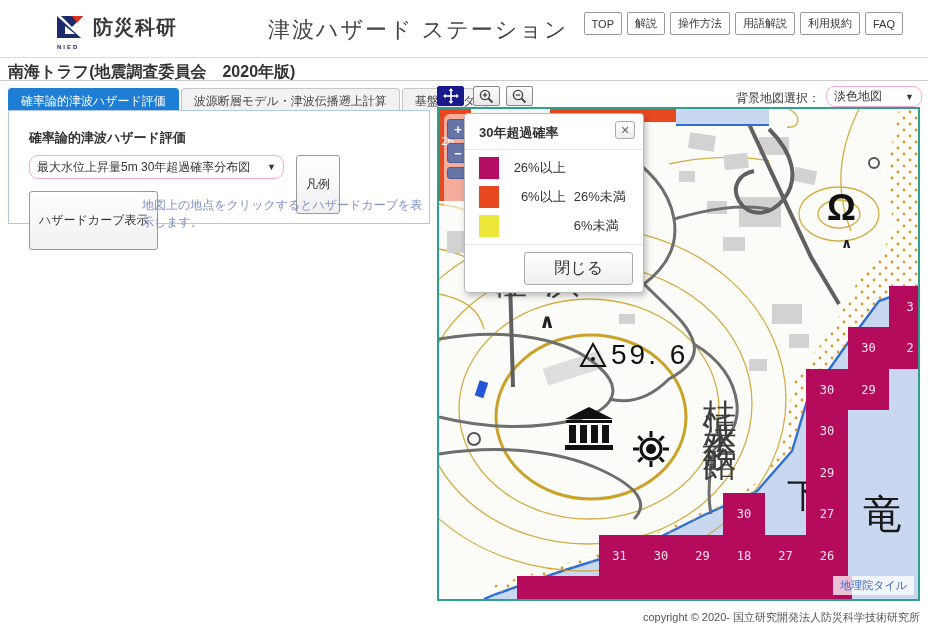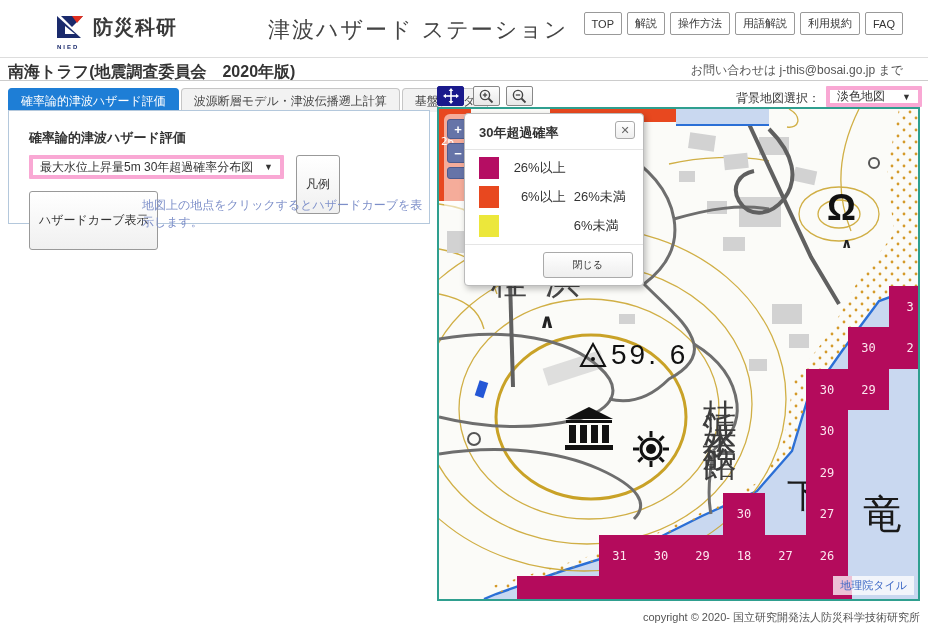--- a/index.html
+++ b/index.html
@@ -20,21 +20,21 @@
   #subheader{position:absolute;left:0;top:58px;width:928px;height:22px;border-bottom:1px solid #ccc;}
   #region-label{position:absolute;left:8px;top:4px;font-size:16px;font-weight:bold;color:#333;}
   #contact{position:absolute;right:25px;top:4px;font-size:12px;color:#555;}
 
   
   #tabs{position:absolute;left:8px;top:88px;display:flex;gap:2px;}
   .tab{font-size:12px;padding:4px 12px;border:1px solid #c6c6c6;border-bottom:none;border-radius:4px 4px 0 0;background:#f2f2f2;color:#444;height:15px;cursor:pointer;white-space:nowrap;}
   .tab.active{background:#1e7ed6;color:#fff;border-color:#1e7ed6;}
   #left-panel{position:absolute;left:8px;top:110px;width:420px;height:112px;border:1px solid #b4c8dc;background:#fff;}
   #panel-heading{position:absolute;left:20px;top:18px;font-size:13px;font-weight:bold;color:#333;}
-  .fake-select{position:absolute;border:4px solid #f9a8d4;border-radius:1px;background:#fff;font-size:12px;color:#333;display:flex;align-items:center;justify-content:space-between;padding:0 7px;box-sizing:border-box;}
+  .fake-select{position:absolute;border:1px solid #f9a8d4;border-radius:9px;background:#fff;font-size:12px;color:#333;display:flex;align-items:center;justify-content:space-between;padding:0 7px;box-sizing:border-box;}
   #dist-select{left:20px;top:44px;width:255px;height:24px;}
   .sel-caret{font-size:9px;color:#333;margin-left:6px;}
   .small-btn{position:absolute;font-size:12px;color:#333;background:linear-gradient(#ffffff,#f0f0f0);border:1px solid #999;border-radius:3px;padding:20px 9px;cursor:pointer;white-space:nowrap;}
   #legend-btn{left:287px;top:44px;}
   #curve-btn{left:20px;top:80px;}
   #curve-hint{position:absolute;left:133px;top:86px;font-size:12px;color:#7d8fc9;}
 
   
   #map-toolbar{position:absolute;left:437px;top:86px;width:485px;height:20px;}
   .tool-btn{position:absolute;top:0;width:27px;height:20px;border:1px solid #888;border-radius:2px;background:linear-gradient(#fdfdfd,#e8e8e8);display:flex;align-items:center;justify-content:center;cursor:pointer;box-sizing:border-box;}
@@ -75,21 +75,21 @@
   #legend-title{font-size:13px;font-weight:bold;color:#333;}
   #legend-close{position:absolute;right:8px;top:7px;width:18px;height:16px;border:1px solid #aaa;border-radius:3px;background:linear-gradient(#fff,#eee);color:#666;font-size:11px;display:flex;align-items:center;justify-content:center;cursor:pointer;}
   .legend-row{display:flex;align-items:center;margin:7px 0 7px 14px;gap:8px;}
   .sw{width:22px;height:22px;margin-right:4px;}
   .sw-high{background:#b50d63;}
   .sw-mid{background:#e8481f;}
   .sw-low{background:#ece73b;}
   .lg-low{width:62px;text-align:right;font-size:13px;color:#333;}
   .lg-high{width:78px;text-align:left;font-size:13px;color:#333;}
   #legend-foot{border-top:1px solid #e5e5e5;padding:7px 10px;text-align:right;}
-  #legend-close-btn{font-size:10px;color:#333;background:linear-gradient(#fff,#eee);border:1px solid #aaa;border-radius:3px;padding:5px 29px;cursor:pointer;}
+  #legend-close-btn{font-size:16px;color:#333;background:linear-gradient(#fff,#eee);border:1px solid #aaa;border-radius:3px;padding:5px 29px;cursor:pointer;}
 
   #attribution{position:absolute;right:4px;bottom:4px;background:rgba(255,255,255,0.75);color:#3a66c4;font-size:11px;padding:2px 7px;z-index:5;cursor:pointer;}
 
   
   #footer{position:absolute;right:8px;top:610px;font-size:11px;color:#555;}
 </style>
 </head>
 <body>
 <div id="page">
 
@@ -110,21 +110,20 @@
       <button class="nav-btn">解説</button>
       <button class="nav-btn">操作方法</button>
       <button class="nav-btn">用語解説</button>
       <button class="nav-btn">利用規約</button>
       <button class="nav-btn">FAQ</button>
     </div>
   </div>
 
   <div id="subheader">
     <span id="region-label">南海トラフ(地震調査委員会　2020年版)</span>
-    <span id="contact">お問い合わせは j-this@bosai.go.jp まで</span>
   </div>
 
   <div id="tabs">
     <div class="tab active">確率論的津波ハザード評価</div>
     <div class="tab">波源断層モデル・津波伝播遡上計算</div>
     <div class="tab">基盤データ</div>
   </div>
   <div id="left-panel">
     <div id="panel-heading">確率論的津波ハザード評価</div>
     <div class="fake-select" id="dist-select">

